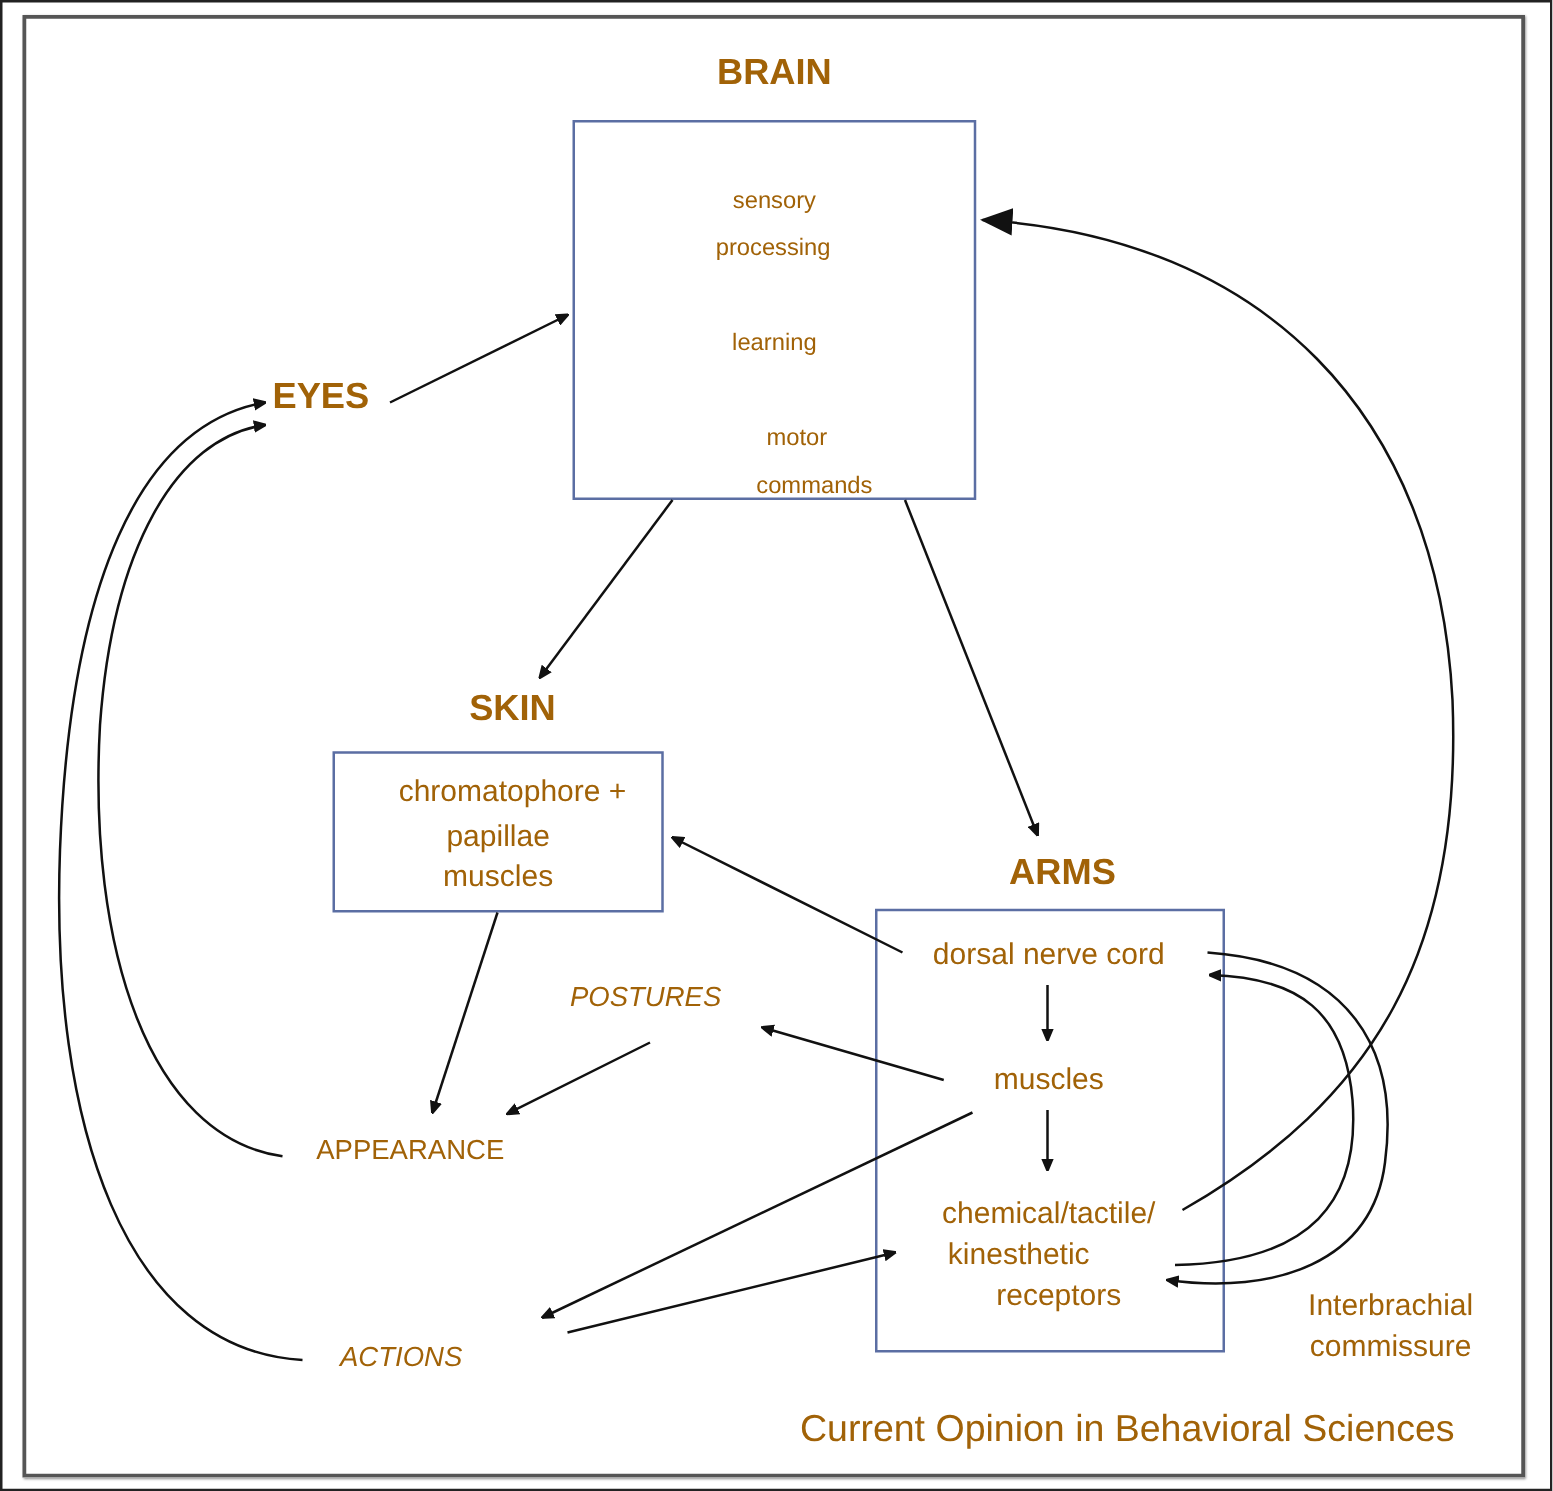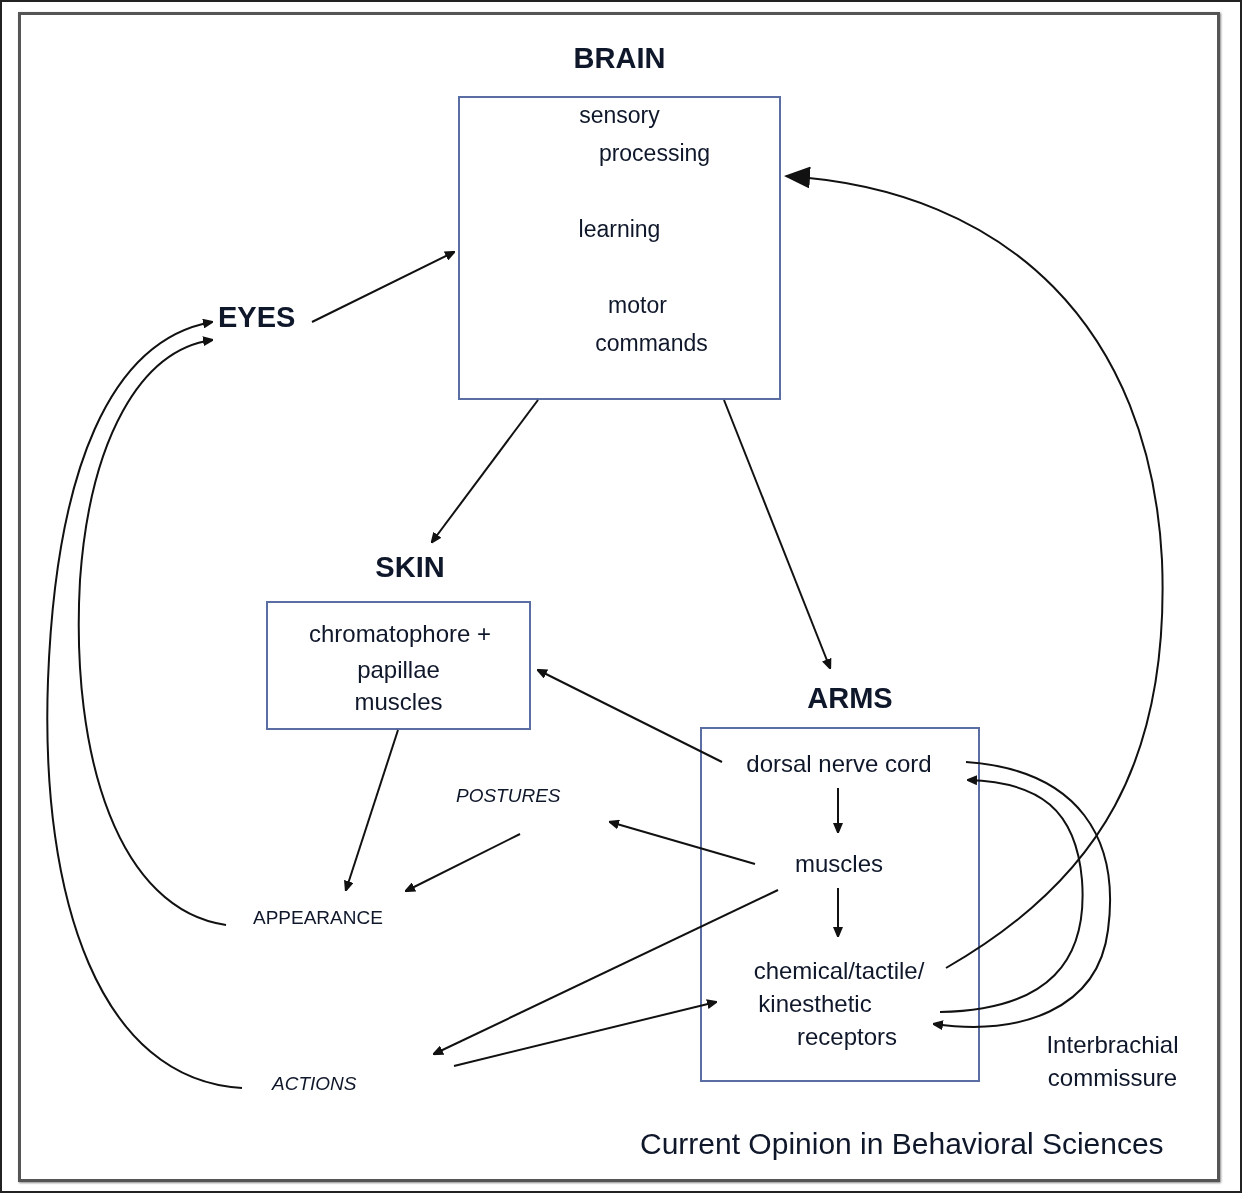--- a/index.html
+++ b/index.html
@@ -1,25 +1,25 @@
 <!DOCTYPE html>
 <html><head>
 <meta charset="utf-8">
 <style>
   html, body { margin: 0; padding: 0; background: #ffffff; }
   body { width: 1242px; height: 1193px; position: relative; overflow: hidden; font-family: "Liberation Sans", sans-serif; }
   .outer { position: absolute; left: 0; top: 0; width: 1238px; height: 1189px; border: 2px solid #222; background: #fff; }
   .frame { position: absolute; left: 18px; top: 12px; width: 1196px; height: 1164px; border: 3px solid #555; box-shadow: 1px 1px 2px #888; }
   svg.diagram { position: absolute; left: 0; top: 0; }
-  .lbl { position: absolute; color: #0f172a; white-space: nowrap; text-align: center; }
+  .lbl { position: absolute; color: #a16207; white-space: nowrap; text-align: center; }
   .heading { font-weight: bold; font-size: 29px; }
-  .boxtext { font-size: 23px; line-height: 38px; }
+  .boxtext { font-size: 19px; line-height: 38px; margin-top: 46px; }
   .smalltext { font-size: 24px; line-height: 34px; }
   .italic { font-style: italic; }
-  .plain-big { font-size: 19px; }
+  .plain-big { font-size: 22px; }
   .credit { font-size: 30px; }
 </style>
 </head>
 <body>
 
 <div class="outer"></div>
 <div class="frame"></div>
 
 <svg class="diagram" width="1242" height="1193" viewBox="0 0 1242 1193">
   <defs>
@@ -66,29 +66,29 @@
     <path d="M242,1088 C100,1080 40,900 48,680 C56,470 110,340 212,322" marker-end="url(#ah)"></path>
 
     <path d="M966,762 C1080,770 1120,840 1108,930 C1098,1010 1020,1036 934,1024" marker-end="url(#ah)"></path>
 
     <path d="M940,1012 C1050,1010 1088,960 1082,880 C1076,810 1040,782 968,780" marker-end="url(#ah)"></path>
   </g>
 </svg>
 
 <div class="lbl heading" style="left:459px; top:42px; width:321px;">BRAIN</div>
 <div class="lbl boxtext" style="left:459px; top:96px; width:321px;">sensory</div>
-<div class="lbl boxtext" style="left:459px; top:134px; width:319px;padding-left:36px;">processing</div>
+<div class="lbl boxtext" style="left:459px; top:134px; width:319px;">processing</div>
 <div class="lbl boxtext" style="left:459px; top:210px; width:321px;">learning</div>
 <div class="lbl boxtext" style="left:459px; top:286px; width:357px;">motor</div>
 <div class="lbl boxtext" style="left:459px; top:324px; width:385px;">commands</div>
 
 <div class="lbl heading" style="left:218px; top:301px;">EYES</div>
 
 <div class="lbl heading" style="left:350px; top:551px; width:120px;">SKIN</div>
-<div class="lbl smalltext" style="left:280px; top:617px; width:240px;">chromatophore +</div>
+<div class="lbl smalltext" style="left:290px; top:617px; width:240px;">chromatophore +</div>
 <div class="lbl smalltext" style="left:267px; top:653px; width:263px;">papillae</div>
 <div class="lbl smalltext" style="left:267px; top:685px; width:263px;">muscles</div>
 
 <div class="lbl heading" style="left:780px; top:682px; width:140px;">ARMS</div>
 <div class="lbl smalltext" style="left:701px; top:747px; width:276px;">dorsal nerve cord</div>
 <div class="lbl smalltext" style="left:701px; top:847px; width:276px;">muscles</div>
 <div class="lbl smalltext" style="left:701px; top:954px; width:276px;">chemical/tactile/</div>
 <div class="lbl smalltext" style="left:701px; top:987px; width:228px;">kinesthetic</div>
 <div class="lbl smalltext" style="left:701px; top:1020px; width:292px;">receptors</div>
 

